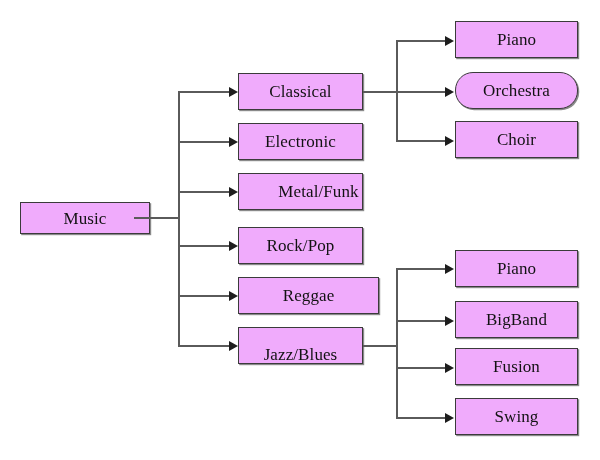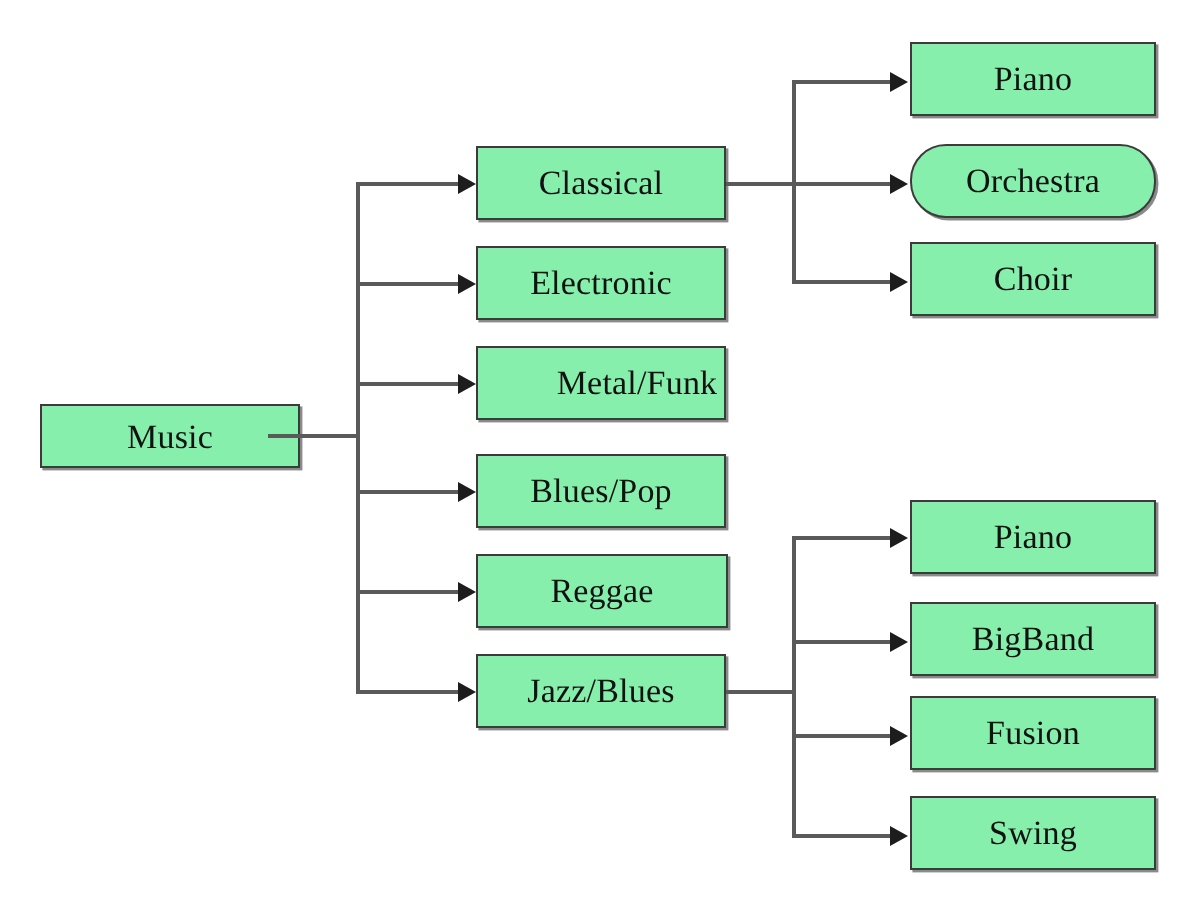--- a/index.html
+++ b/index.html
@@ -11,21 +11,21 @@
     position: relative;
     width: 600px;
     height: 460px;
     background: #ffffff;
     font-family: "Liberation Serif", "DejaVu Serif", serif;
     overflow: hidden;
   }
   .node {
     position: absolute;
     box-sizing: border-box;
-    background: #86efac;
+    background: #f0abfc;
     border: 1.4px solid #3b3b3b;
     box-shadow: 1.2px 1.2px 0 0 #8a8a8a;
     display: flex;
     align-items: center;
     justify-content: center;
     color: #121212;
     font-size: 17px;
     line-height: 1;
     letter-spacing: 0.1px;
     white-space: nowrap;
@@ -74,26 +74,26 @@
   <div class="node" style="left:238px; top:73px;  width:125px; height:37px;">
     <span>Classical</span>
   </div>
   <div class="node" style="left:238px; top:123px; width:125px; height:37px;">
     <span>Electronic</span>
   </div>
   <div class="node" style="left:238px; top:173px; width:125px; height:37px;padding-left:36px;">
     <span>Metal/Funk</span>
   </div>
   <div class="node" style="left:238px; top:227px; width:125px; height:37px;">
-    <span>Blues/Pop</span>
+    <span>Rock/Pop</span>
   </div>
-  <div class="node" style="left:238px; top:277px; width:126px; height:37px;">
+  <div class="node" style="left:238px; top:277px; width:141px; height:37px;">
     <span>Reggae</span>
   </div>
-  <div class="node" style="left:238px; top:327px; width:125px; height:37px;">
+  <div class="node" style="left:238px; top:327px; width:125px; height:37px;align-items:flex-end;">
     <span>Jazz/Blues</span>
   </div>
 
   <div class="edge h" style="left:363px; top:91px; width:34px;"></div>
   <div class="edge v" style="left:396px; top:40px; height:101px;"></div>
 
   <div class="edge h" style="left:396px; top:40px;  width:50px;"></div>
   <div class="edge h" style="left:396px; top:91px;  width:50px;"></div>
   <div class="edge h" style="left:396px; top:140px; width:50px;"></div>
 

